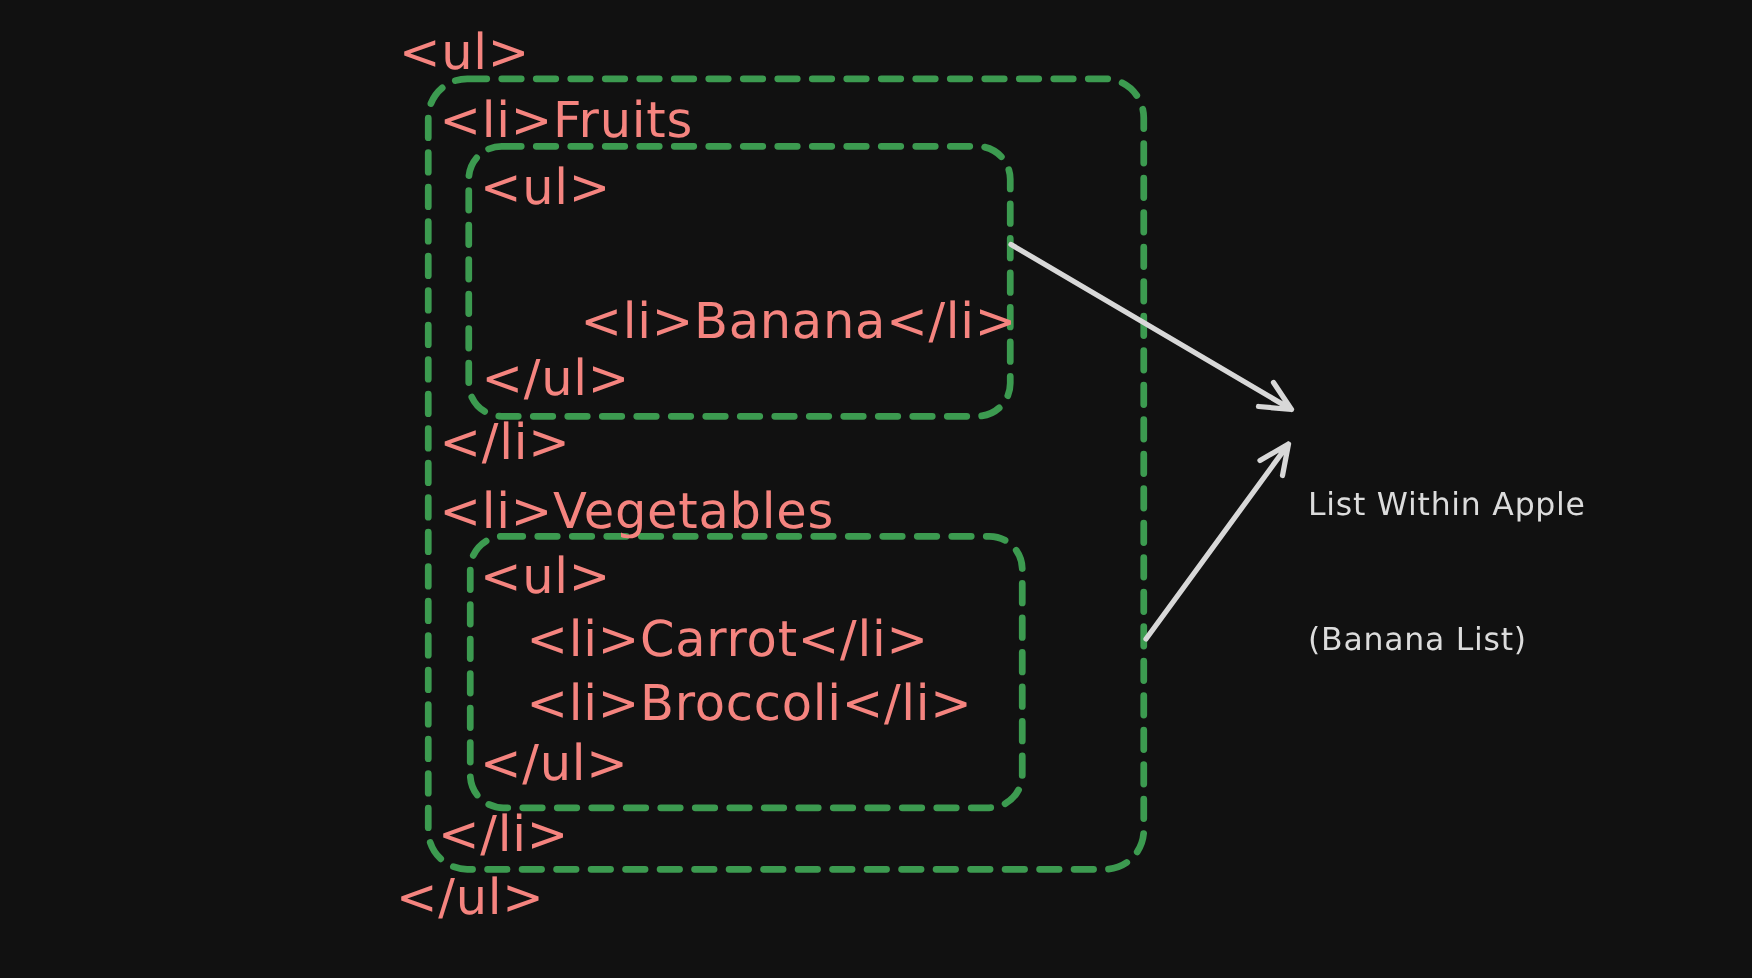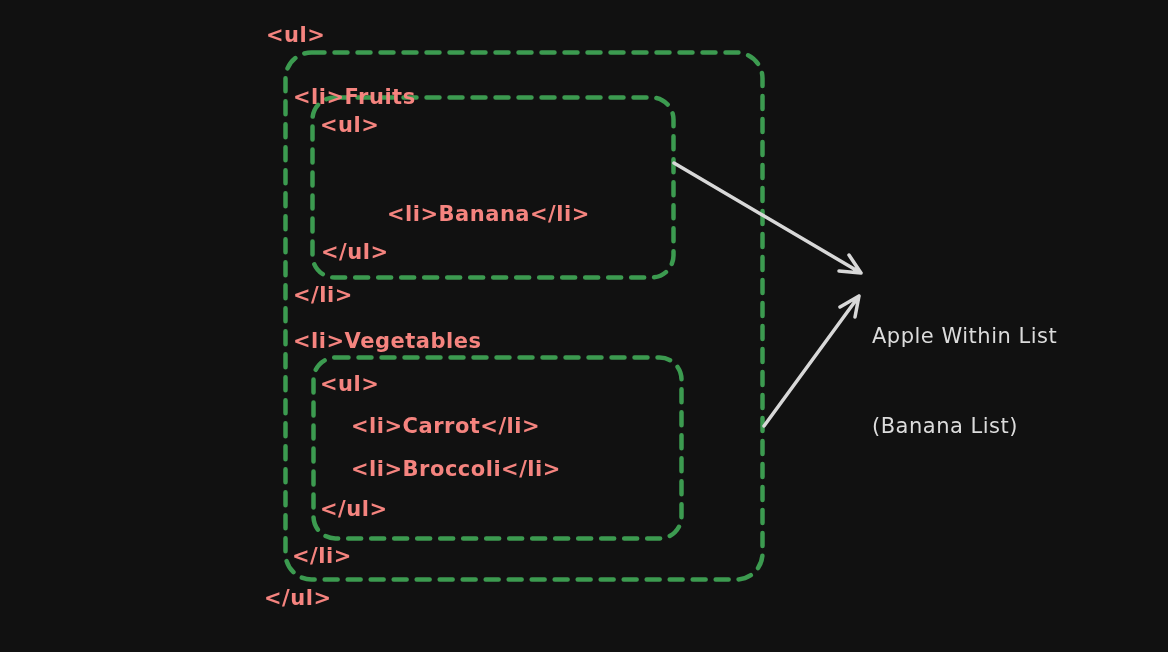--- a/index.html
+++ b/index.html
@@ -39,22 +39,22 @@
   .arrow {
     fill: none;
     stroke: var(--arrow-stroke);
     stroke-width: 3.5;
     stroke-linecap: round;
     stroke-linejoin: round;
   }
   .code-line {
     position: absolute;
     color: var(--code-text);
-    font-size: 21px;
-    font-weight: 700;
+    font-size: 33px;
+    font-weight: 400;
     letter-spacing: 0.5px;
     white-space: pre;
     line-height: 32px;
     text-align: right;
   }
   .annotation {
     position: absolute;
     left: 872px;
     top: 261px;
     color: var(--annotation-text);
@@ -76,31 +76,31 @@
     <rect class="dashed-box" x="312.5" y="97.5" width="361" height="180" rx="22"></rect>
 
     <rect class="dashed-box" x="313.5" y="357.5" width="368" height="181" rx="22"></rect>
 
     <path class="arrow" d="M674 163 L861 273 M839 271 L861 273 L849 255"></path>
 
     <path class="arrow" d="M764 426 L859 296 M855 317 L859 296 L840 307"></path>
   </svg>
 
   <div class="code-line" style="left:266px; top:19px;">&lt;ul&gt;</div>
-  <div class="code-line" style="left:293px; top:81px;">&lt;li&gt;Fruits</div>
+  <div class="code-line" style="left:293px; top:64px;">&lt;li&gt;Fruits</div>
   <div class="code-line" style="left:320px; top:109px;">&lt;ul&gt;</div>
   <div class="code-line" style="left:351px; top:198px;margin-left:36px;">&lt;li&gt;Banana&lt;/li&gt;</div>
   <div class="code-line" style="left:321px; top:236px;">&lt;/ul&gt;</div>
   <div class="code-line" style="left:293px; top:279px;">&lt;/li&gt;</div>
   <div class="code-line" style="left:293px; top:325px;">&lt;li&gt;Vegetables</div>
   <div class="code-line" style="left:320px; top:368px;">&lt;ul&gt;</div>
   <div class="code-line" style="left:351px; top:453px;">&lt;li&gt;Broccoli&lt;/li&gt;</div>
   <div class="code-line" style="left:351px; top:410px;">&lt;li&gt;Carrot&lt;/li&gt;</div>
   <div class="code-line" style="left:320px; top:493px;">&lt;/ul&gt;</div>
   <div class="code-line" style="left:292px; top:540px;">&lt;/li&gt;</div>
   <div class="code-line" style="left:264px; top:582px;">&lt;/ul&gt;</div>
 
   <div class="annotation">
-    <div>Apple Within List</div>
+    <div>List Within Apple</div>
     <div>(Banana List)</div>
   </div>
 
 </div>
 
 </body></html>

